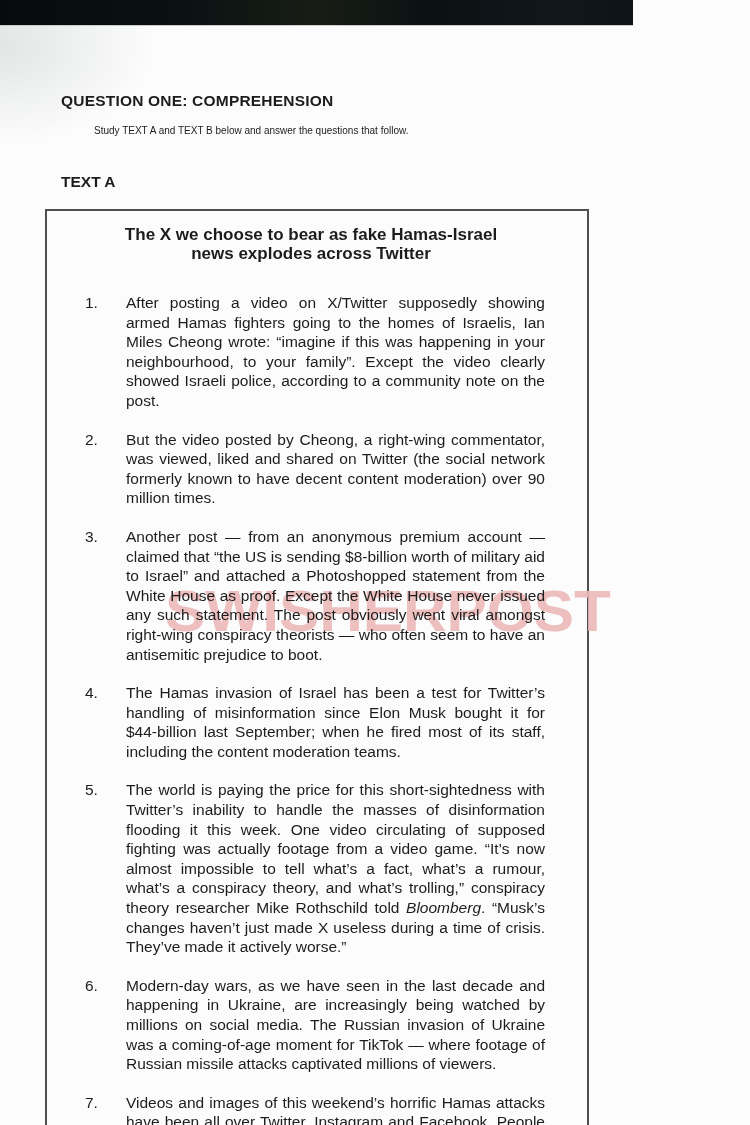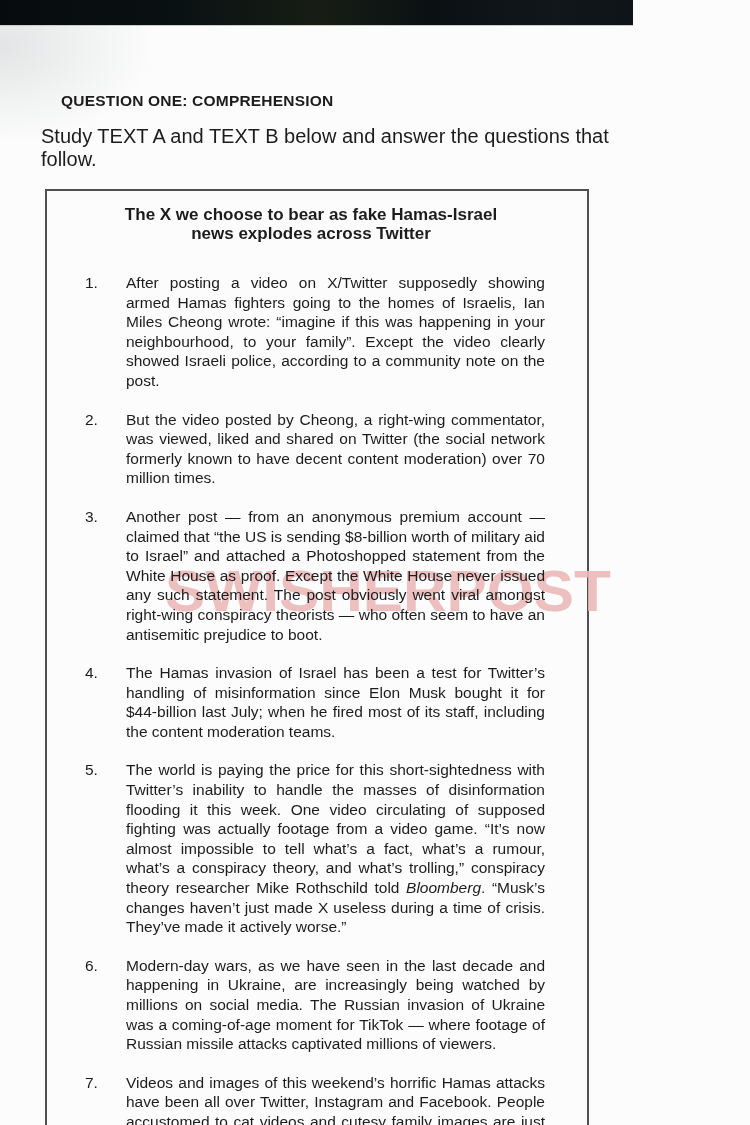--- a/index.html
+++ b/index.html
@@ -30,22 +30,22 @@
     background:
       radial-gradient(ellipse 220px 140px at 0px 20px, rgba(160,168,170,0.28), rgba(160,168,170,0) 70%),
       #fcfcfc;
     position: relative;
   }
   .qtitle {
     margin: 66px 0 0 61px;
     font-size: 15.5px; font-weight: bold; letter-spacing: 0.2px;
   }
   .instruction {
-    margin: 15px 0 0 41px;
-    font-size: 20px;
+    margin: 15px 0 0 94px;
+    font-size: 10px;
   }
   .textlabel {
     margin: 37px 0 0 61px;
     font-size: 15.5px; font-weight: bold;
   }
   .article-box {
     margin: 18px 44px 0 45px;
     border: 2px solid #4f4f4f;
     min-height: 836px;
     position: relative;
@@ -103,40 +103,41 @@
 </style>
 </head>
 <body>
 
 <div class="stage">
   <div class="bar top"></div>
 
   <div class="paper">
     <h1 class="qtitle">QUESTION ONE: COMPREHENSION</h1>
     <p class="instruction">Study TEXT A and TEXT B below and answer the questions that follow.</p>
+    <h2 class="textlabel">TEXT A</h2>
 
     <div class="article-box">
       <div class="watermark">SWISHERPOST</div>
       <h3 class="article-title">The X we choose to bear as fake Hamas-Israel news explodes across Twitter</h3>
       <ol class="paras">
           <li class="para">
             <span class="num">1.</span>
             <div class="ptext"><span>After posting a video on X/Twitter supposedly showing armed Hamas fighters going to the homes of Israelis, Ian Miles Cheong wrote: “imagine if this was happening in your neighbourhood, to your family”. Except the video clearly showed Israeli police, according to a community note on the post.</span></div>
           </li>
           <li class="para">
             <span class="num">2.</span>
-            <div class="ptext"><span>But the video posted by Cheong, a right-wing commentator, was viewed, liked and shared on Twitter (the social network formerly known to have decent content moderation) over 70 million times.</span></div>
+            <div class="ptext"><span>But the video posted by Cheong, a right-wing commentator, was viewed, liked and shared on Twitter (the social network formerly known to have decent content moderation) over 90 million times.</span></div>
           </li>
           <li class="para">
             <span class="num">3.</span>
             <div class="ptext"><span>Another post — from an anonymous premium account — claimed that “the US is sending $8-billion worth of military aid to Israel” and attached a Photoshopped statement from the White House as proof. Except the White House never issued any such statement. The post obviously went viral amongst right-wing conspiracy theorists — who often seem to have an antisemitic prejudice to boot.</span></div>
           </li>
           <li class="para">
             <span class="num">4.</span>
-            <div class="ptext"><span>The Hamas invasion of Israel has been a test for Twitter’s handling of misinformation since Elon Musk bought it for $44-billion last July; when he fired most of its staff, including the content moderation teams.</span></div>
+            <div class="ptext"><span>The Hamas invasion of Israel has been a test for Twitter’s handling of misinformation since Elon Musk bought it for $44-billion last September; when he fired most of its staff, including the content moderation teams.</span></div>
           </li>
           <li class="para">
             <span class="num">5.</span>
             <div class="ptext"><span>The world is paying the price for this short-sightedness with Twitter’s inability to handle the masses of disinformation flooding it this week. One video circulating of supposed fighting was actually footage from a video game. “It’s now almost impossible to tell what’s a fact, what’s a rumour, what’s a conspiracy theory, and what’s trolling,” conspiracy theory researcher Mike Rothschild told </span><span class="it">Bloomberg</span><span>. “Musk’s changes haven’t just made X useless during a time of crisis. They’ve made it actively worse.”</span></div>
           </li>
           <li class="para">
             <span class="num">6.</span>
             <div class="ptext"><span>Modern-day wars, as we have seen in the last decade and happening in Ukraine, are increasingly being watched by millions on social media. The Russian invasion of Ukraine was a coming-of-age moment for TikTok — where footage of Russian missile attacks captivated millions of viewers.</span></div>
           </li>
           <li class="para">

